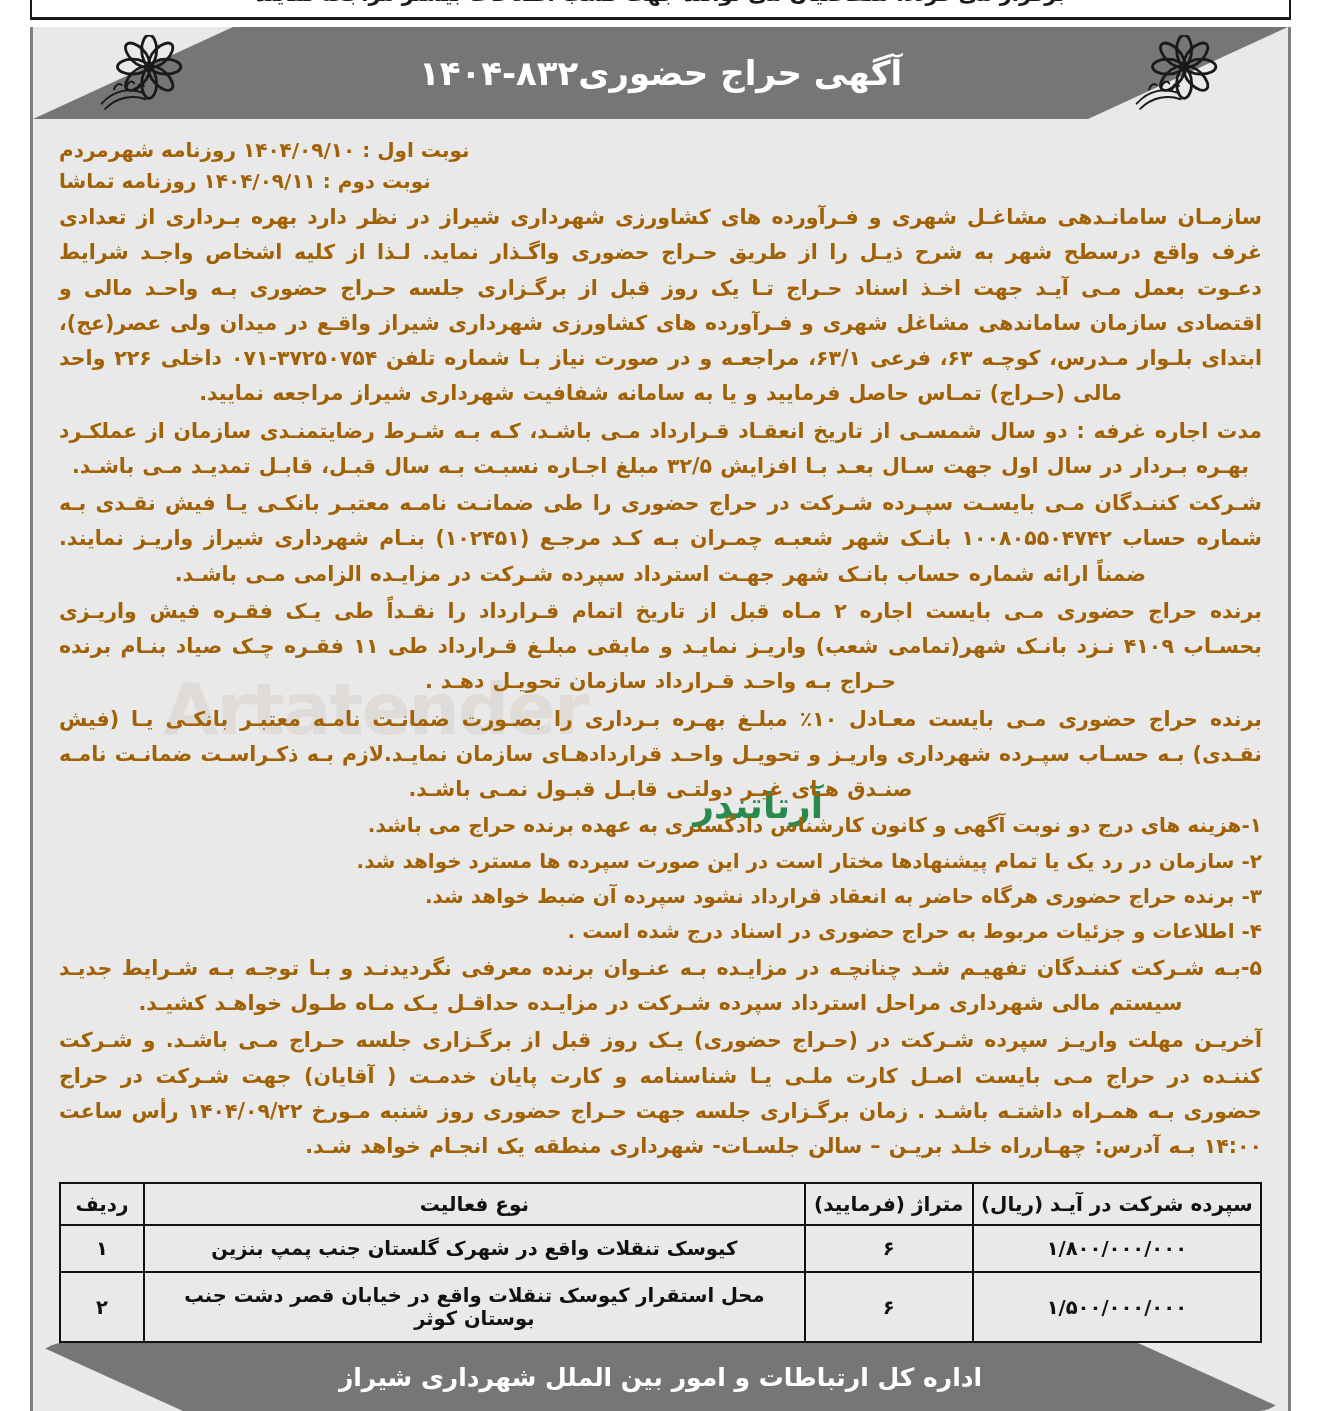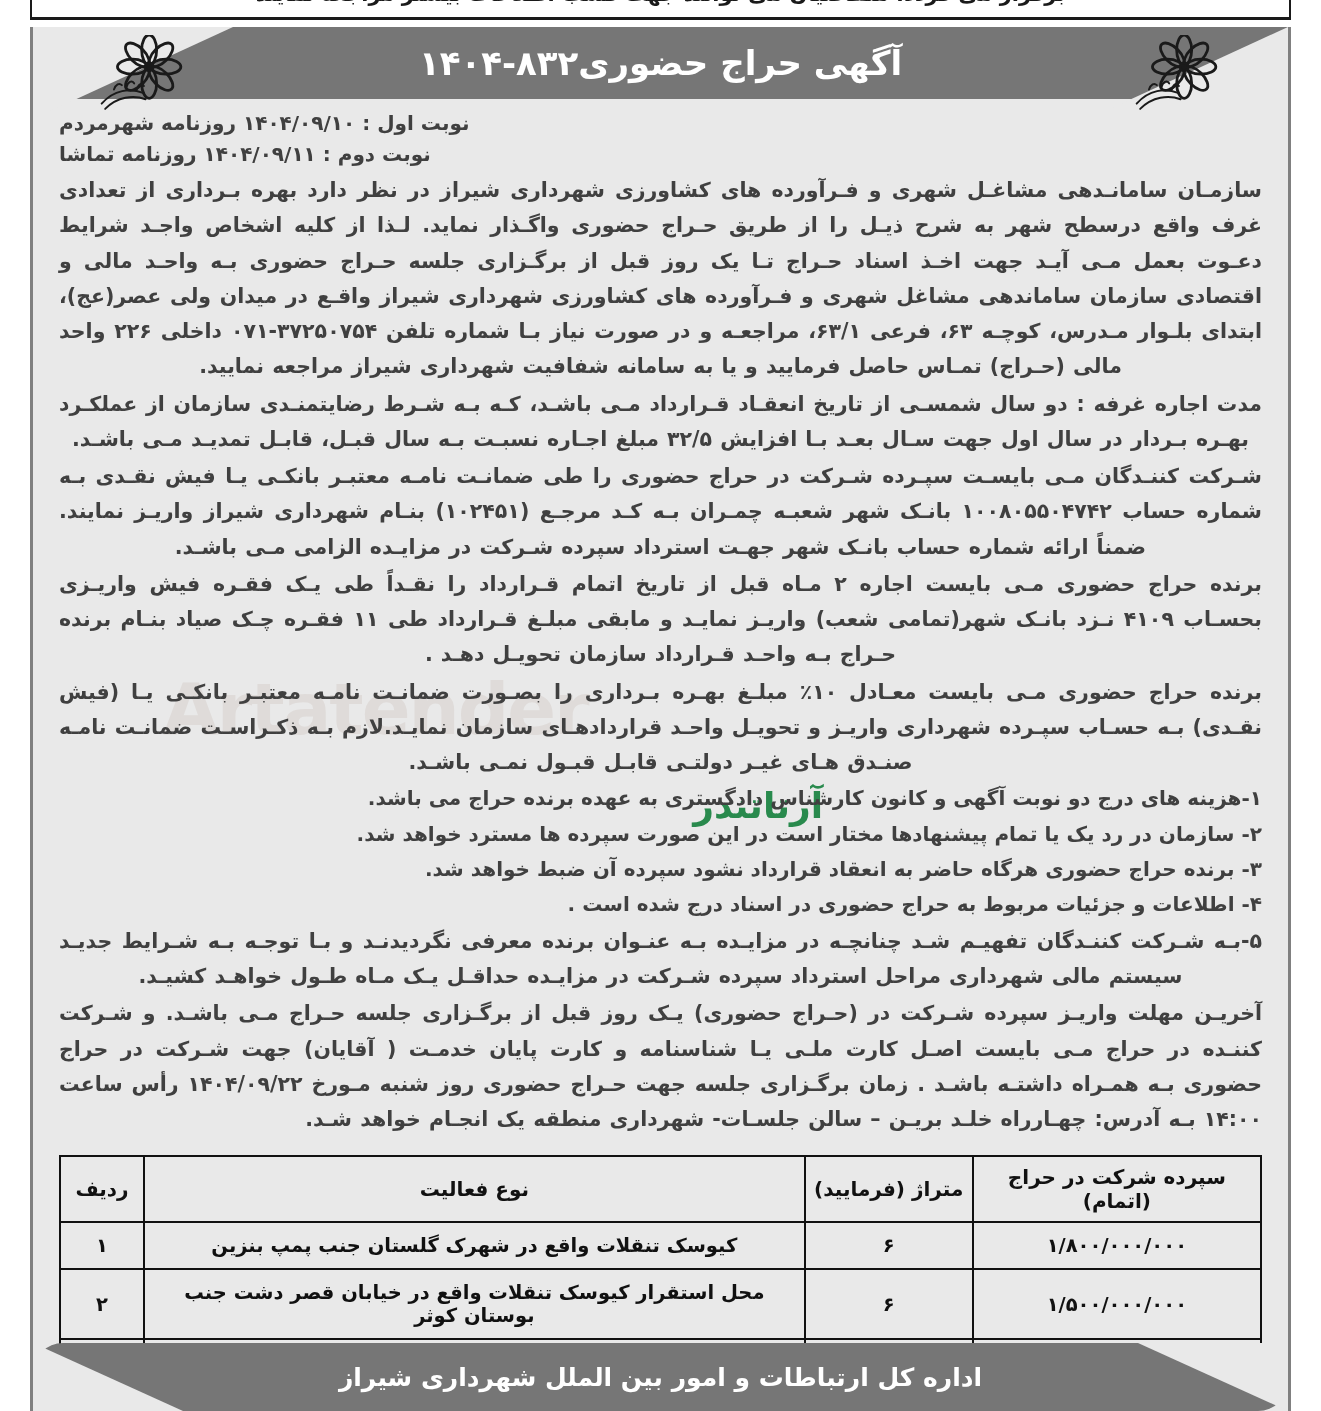--- a/index.html
+++ b/index.html
@@ -74,21 +74,21 @@
   .wm-fa {
     position: absolute; right: 30px; top: 118px;
     font-size: 36px; font-weight: bold;
     color: #15803d; letter-spacing: 4px;
     direction: rtl;
   }
 
   
   .banner {
     position: relative;
-    height: 72px;
+    height: 92px;
     background: #767676;
     z-index: 2;
   }
   .banner .notch-left {
     position: absolute;
     left: 0; top: 0;
     width: 0; height: 0;
     border-top: 92px solid #e9e9e9;
     border-right: 200px solid transparent;
   }
@@ -121,21 +121,22 @@
   .logo.right { right: 55px; }
   .logo svg { width: 100%; height: 100%; display: block; }
 
   
   .body {
     position: relative;
     z-index: 1;
     padding: 12px 26px 0 26px;
     direction: rtl;
     text-align: justify;
-    color: #404040;
+    color: #a16207;
+    margin-top: 7px;
   }
   .notice-line {
     text-align: left;
     font-size: 20px;
     font-weight: bold;
     margin: 0 0 7px 0;
     direction: rtl;
     unicode-bidi: plaintext;
   }
   p.para {
@@ -315,21 +316,21 @@
     <div class="table-wrap">
       <table class="auction">
         <colgroup>
           <col class="c-dep">
             <col class="c-area">
             <col class="c-act">
             <col class="c-row">
         </colgroup>
         <thead>
           <tr>
-            <th>سپرده شرکت در حراج (اتمام)</th>
+            <th>سپرده شرکت در آیـد (ریال)</th>
             <th>متراژ (فرمایید)</th>
             <th>نوع فعالیت</th>
             <th>ردیف</th>
           </tr>
         </thead>
         <tbody>
           <tr>
             <td>۱/۸۰۰/۰۰۰/۰۰۰</td>
             <td>۶</td>
             <td>کیوسک تنقلات واقع در شهرک گلستان جنب پمپ بنزین</td>

